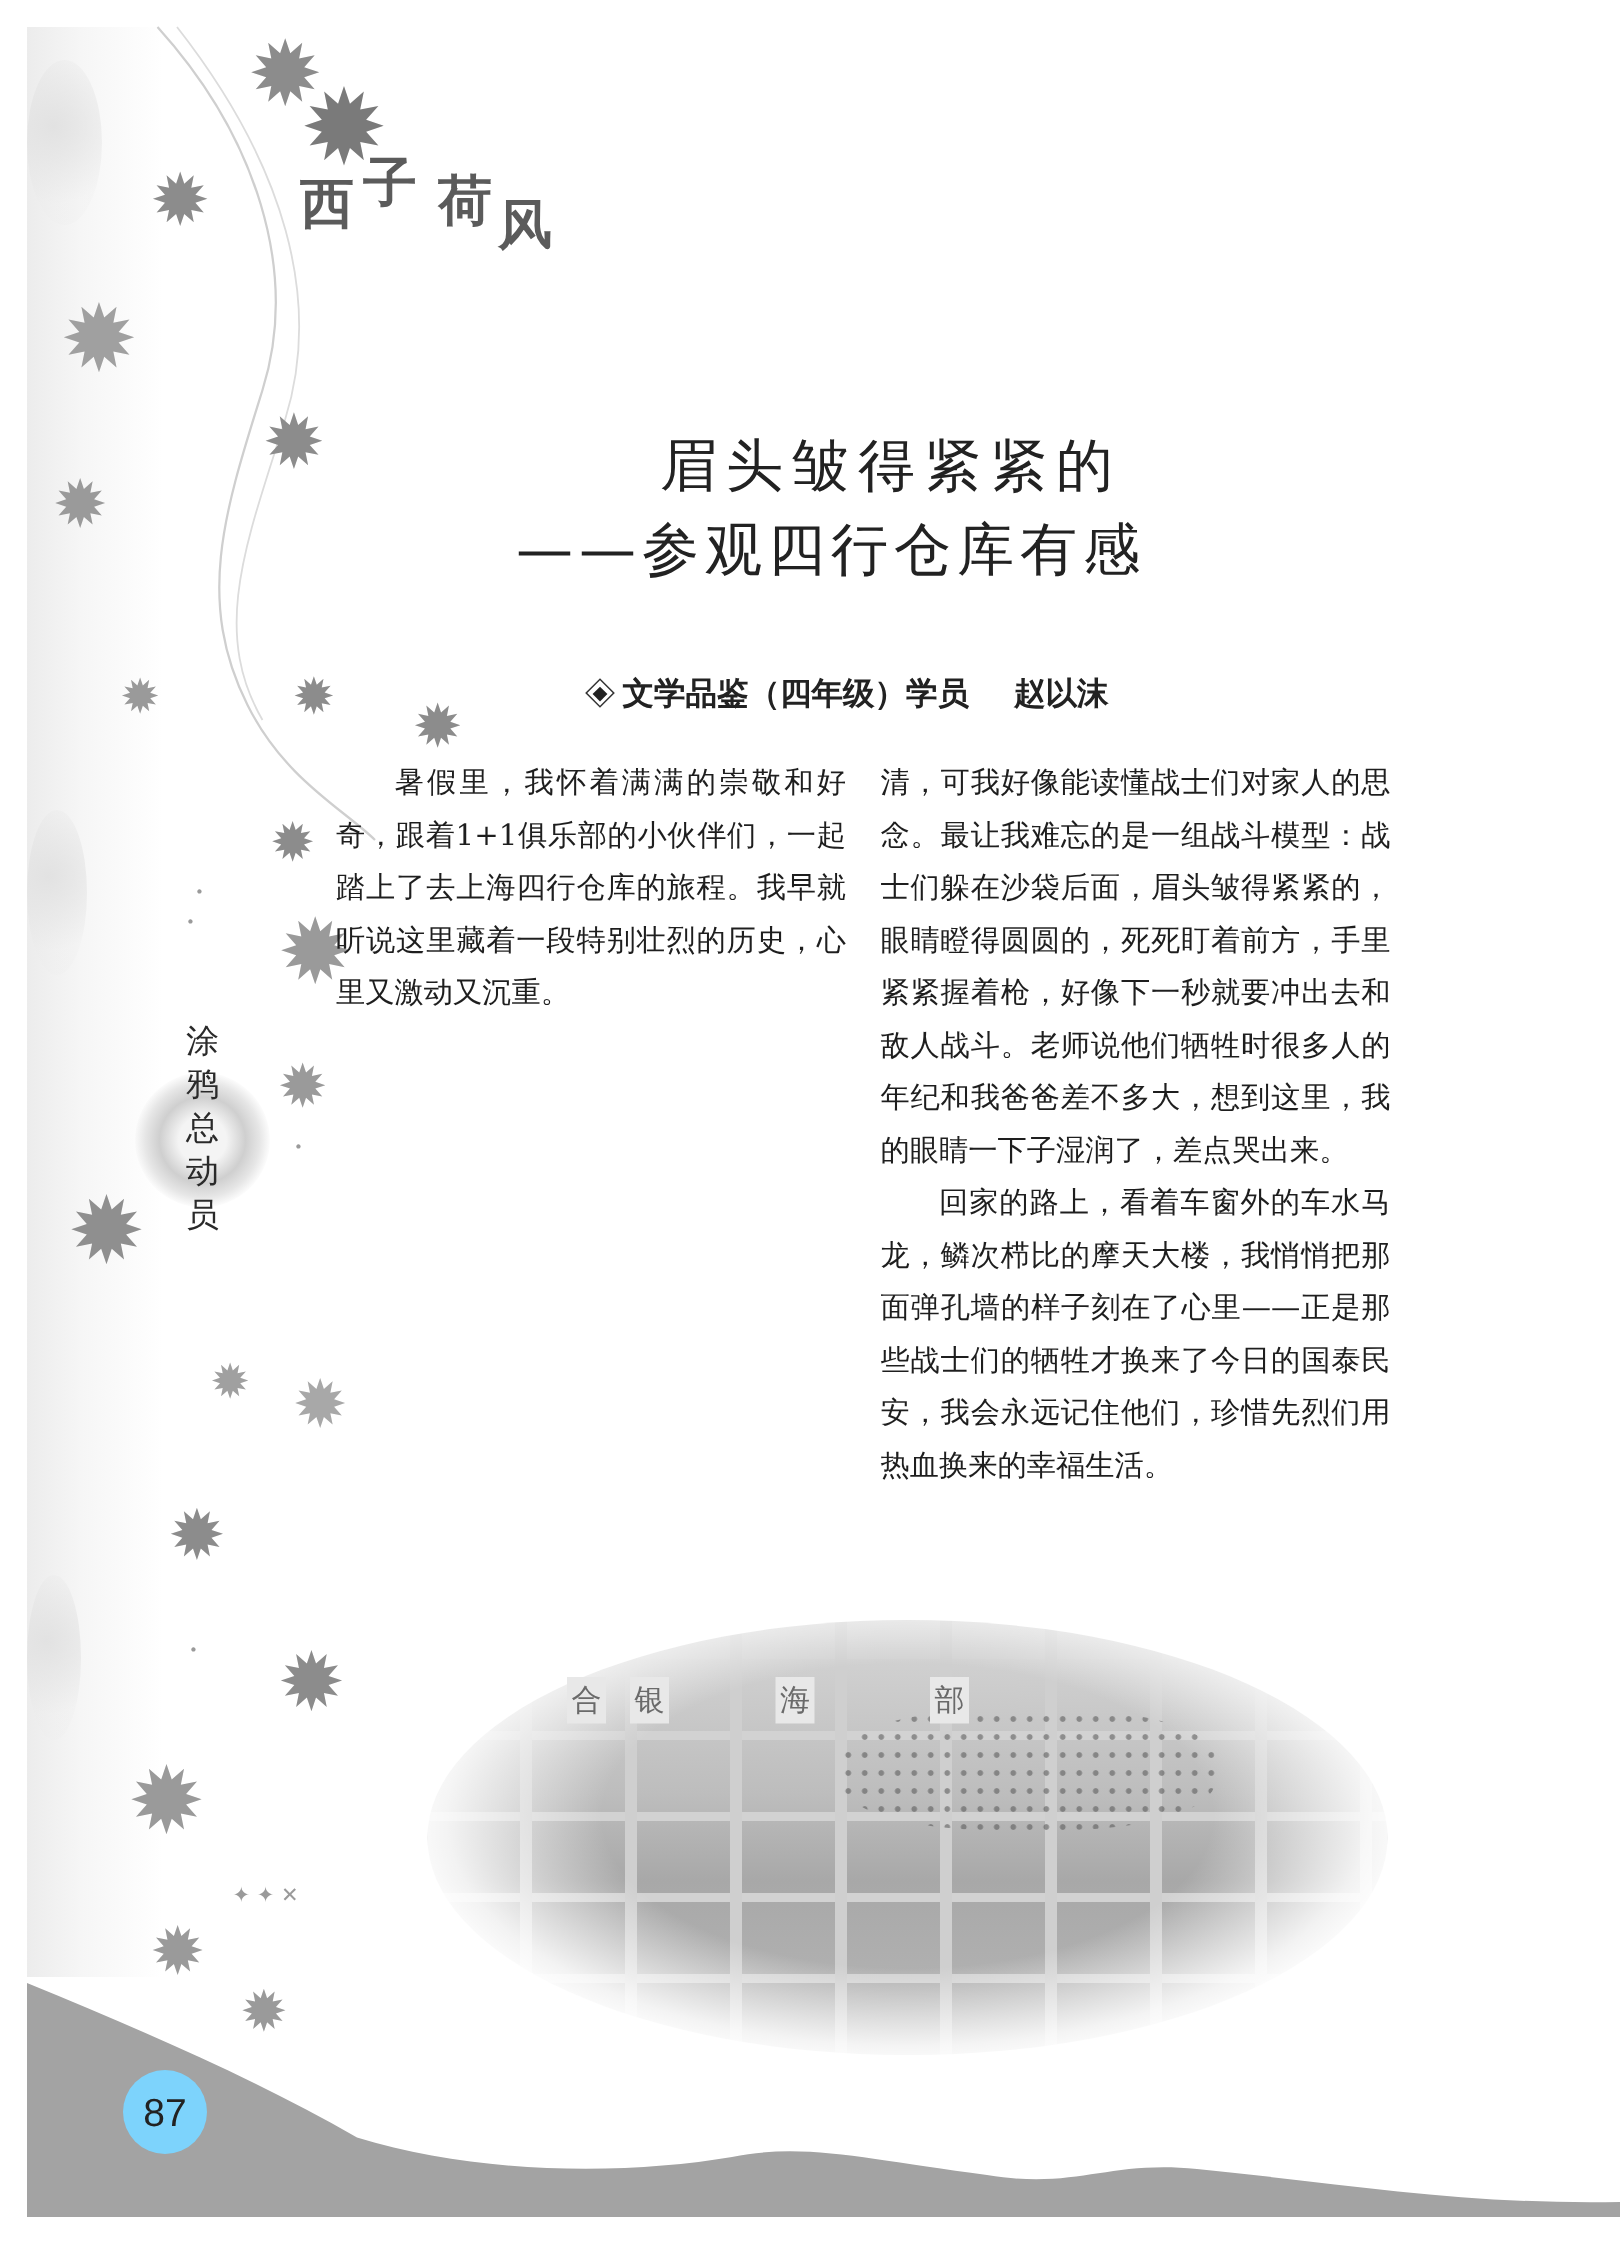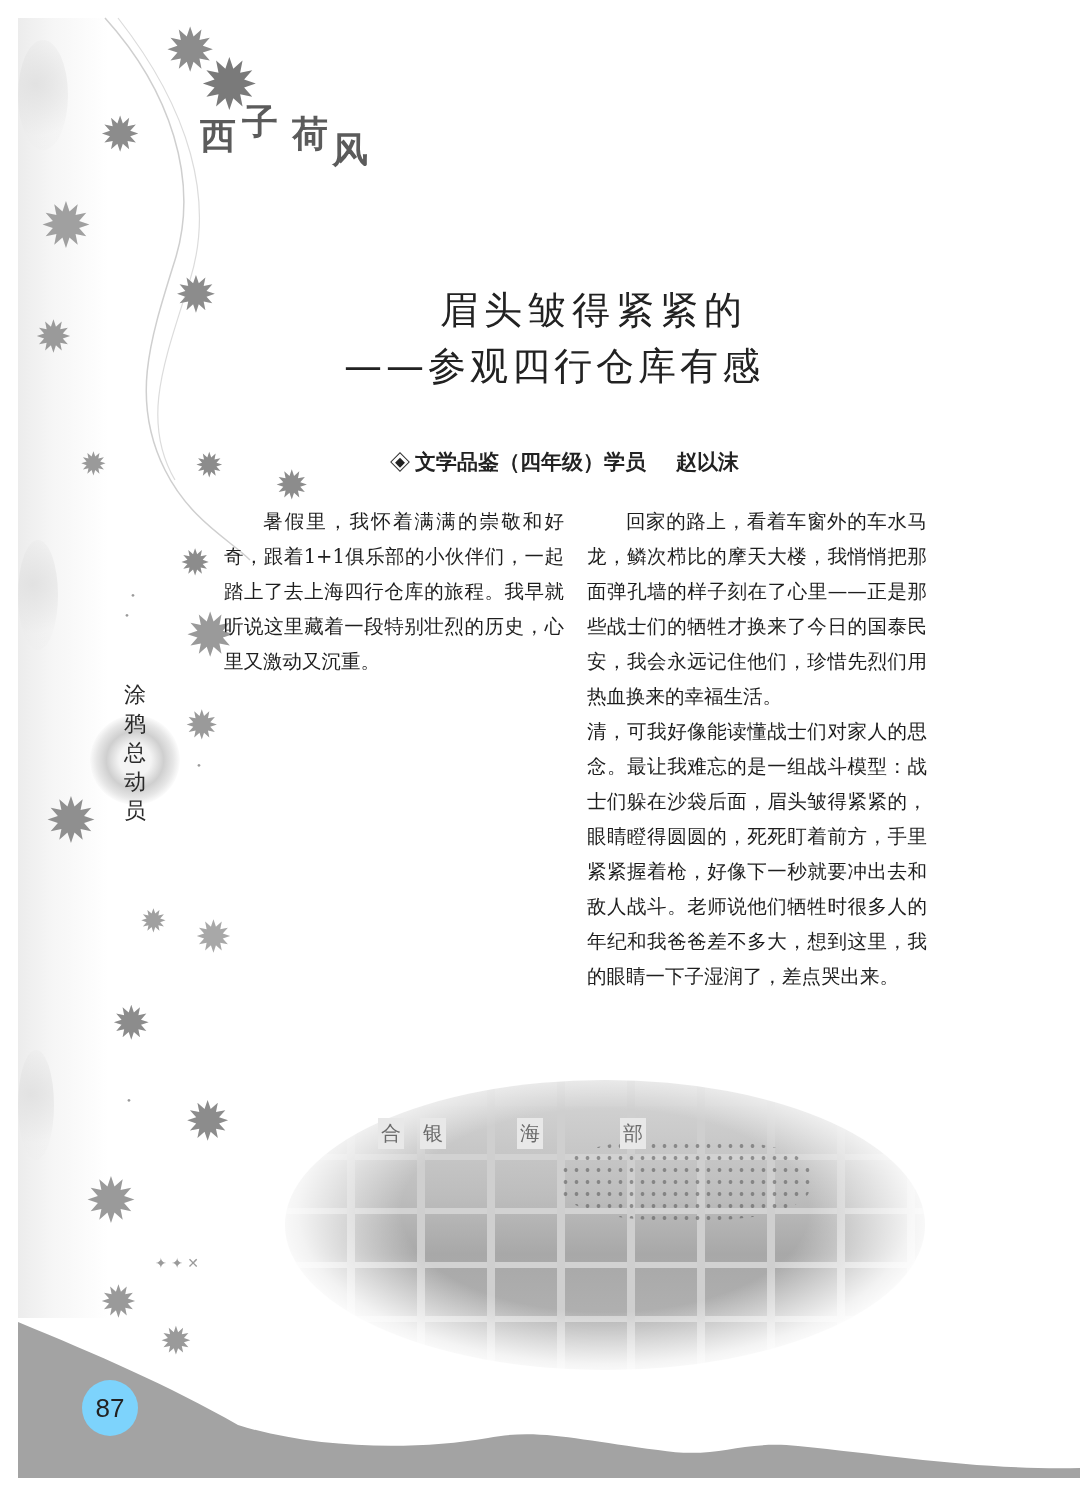--- a/index.html
+++ b/index.html
@@ -175,21 +175,21 @@
 <span class="photo-sign" style="left:378px;">合</span>
 <span class="photo-sign" style="left:420px;">银</span>
 <span class="photo-sign" style="left:517px;">海</span>
 <span class="photo-sign" style="left:620px;">部</span>
 
 <div class="body-col col-left">
   <p class="para">暑假里，我怀着满满的崇敬和好奇，跟着1+1俱乐部的小伙伴们，一起踏上了去上海四行仓库的旅程。我早就听说这里藏着一段特别壮烈的历史，心里又激动又沉重。</p>
 </div>
 
 <div class="body-col col-right">
+  <p class="para cont">清，可我好像能读懂战士们对家人的思念。最让我难忘的是一组战斗模型：战士们躲在沙袋后面，眉头皱得紧紧的，眼睛瞪得圆圆的，死死盯着前方，手里紧紧握着枪，好像下一秒就要冲出去和敌人战斗。老师说他们牺牲时很多人的年纪和我爸爸差不多大，想到这里，我的眼睛一下子湿润了，差点哭出来。</p>
   <p class="para">回家的路上，看着车窗外的车水马龙，鳞次栉比的摩天大楼，我悄悄把那面弹孔墙的样子刻在了心里——正是那些战士们的牺牲才换来了今日的国泰民安，我会永远记住他们，珍惜先烈们用热血换来的幸福生活。</p>
-  <p class="para cont">清，可我好像能读懂战士们对家人的思念。最让我难忘的是一组战斗模型：战士们躲在沙袋后面，眉头皱得紧紧的，眼睛瞪得圆圆的，死死盯着前方，手里紧紧握着枪，好像下一秒就要冲出去和敌人战斗。老师说他们牺牲时很多人的年纪和我爸爸差不多大，想到这里，我的眼睛一下子湿润了，差点哭出来。</p>
 </div>
 
 <svg class="wave" width="1062" height="178" viewBox="0 0 1062 178">
   <path d="M0 22 C80 55 150 85 220 125 C300 150 400 150 470 138 C520 128 560 140 640 150 C700 160 720 140 780 146 C880 156 960 170 1062 168 L1062 178 L0 178 Z" fill="#a3a3a3"></path>
 </svg>
 
 <div class="page-number">87</div>
 
 </body></html>

